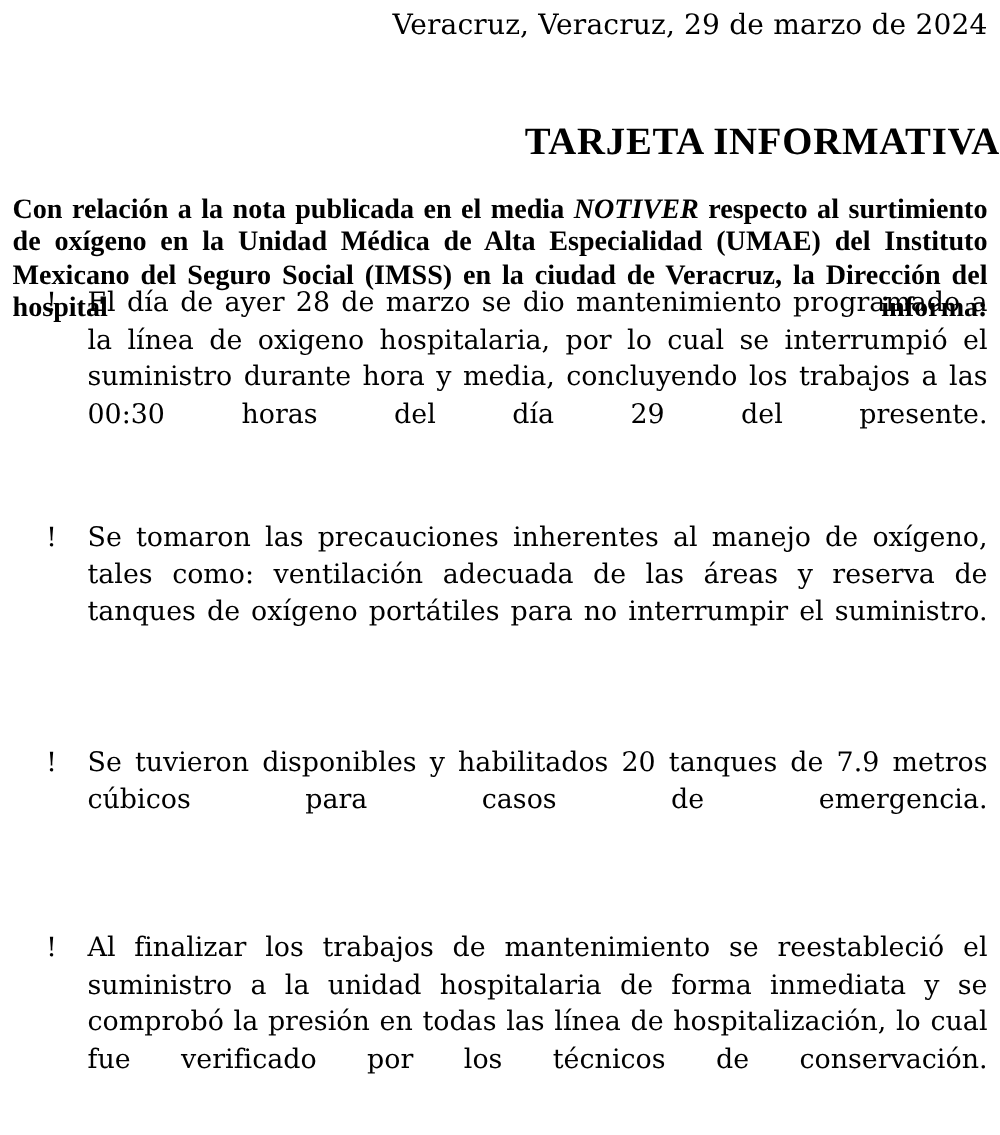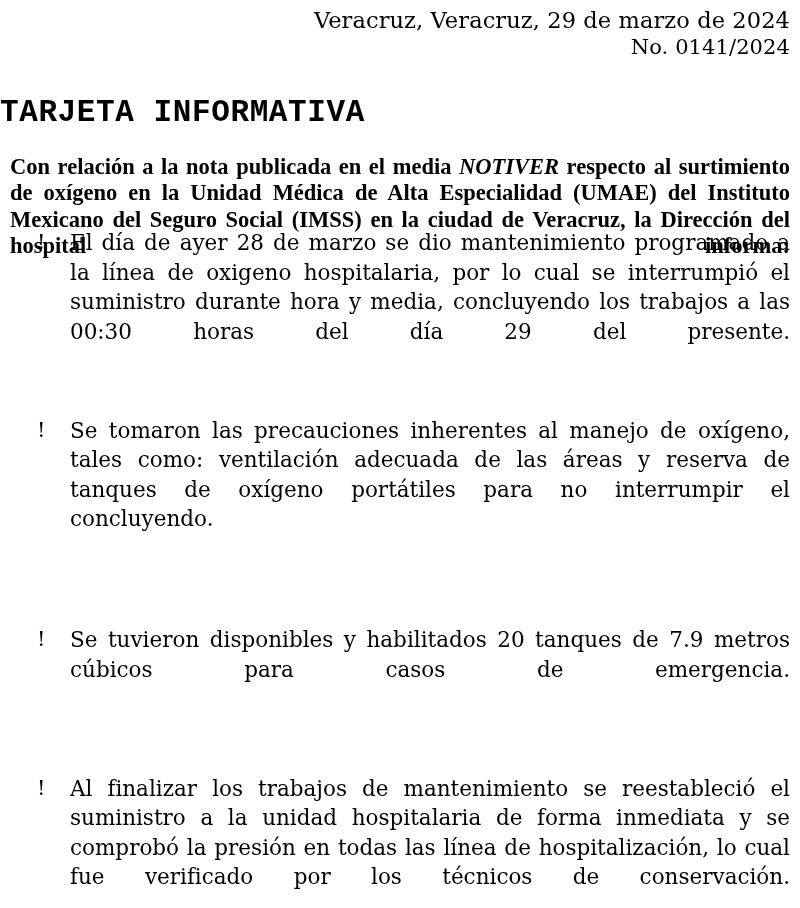--- a/index.html
+++ b/index.html
@@ -51,22 +51,22 @@
     letter-spacing: 0.1px;
     white-space: nowrap;
   }
 
   
   .doc-title {
     position: absolute;
     top: 74px;
     left: 0;
     right: 0;
-    text-align: left;
-    font-family: Liberation Mono, monospace;
+    text-align: right;
+    font-family: Liberation Serif, serif;
     font-weight: bold;
     font-size: 31px;
     line-height: 36px;
     letter-spacing: 0.6px;
   }
 
   
   .intro {
     position: absolute;
     top: 131px;
@@ -141,37 +141,36 @@
   .gap-3 { margin-top: 62px; }
   .gap-4 { margin-top: 60px; }
 </style>
 </head>
 <body style="background: rgb(255, 255, 255); color: rgb(0, 0, 0);">
 
 <div class="page">
 
   <div class="doc-header">
     <div class="header-date">Veracruz, Veracruz, 29 de marzo de 2024</div>
-    <div class="header-folio">No. 0141/2024</div>
   </div>
 
   <h1 class="doc-title">TARJETA INFORMATIVA</h1>
 
   <p class="intro"><span>Con relación a la nota publicada en el media </span><span class="medio">NOTIVER</span><span> respecto al surtimiento de oxígeno en la Unidad Médica de Alta Especialidad (UMAE) del Instituto Mexicano del Seguro Social (IMSS) en la ciudad de Veracruz, la Dirección del hospital informa:</span></p>
 
   <div class="bullet-list">
 
     <div class="bullet-item gap-1">
       <span class="bullet-marker">!</span>
       <span class="bullet-text">El día de ayer 28 de marzo se dio mantenimiento programado a la línea de oxigeno hospitalaria, por lo cual se interrumpió el suministro durante hora y media, concluyendo los trabajos a las 00:30 horas del día 29 del presente.</span>
     </div>
 
     <div class="bullet-item gap-2">
       <span class="bullet-marker">!</span>
-      <span class="bullet-text">Se tomaron las precauciones inherentes al manejo de oxígeno, tales como: ventilación adecuada de las áreas y reserva de tanques de oxígeno portátiles para no interrumpir el concluyendo.</span>
+      <span class="bullet-text">Se tomaron las precauciones inherentes al manejo de oxígeno, tales como: ventilación adecuada de las áreas y reserva de tanques de oxígeno portátiles para no interrumpir el suministro.</span>
     </div>
 
     <div class="bullet-item gap-3">
       <span class="bullet-marker">!</span>
       <span class="bullet-text">Se tuvieron disponibles y habilitados 20 tanques de 7.9 metros cúbicos para casos de emergencia.</span>
     </div>
 
     <div class="bullet-item gap-4">
       <span class="bullet-marker">!</span>
       <span class="bullet-text">Al finalizar los trabajos de mantenimiento se reestableció el suministro a la unidad hospitalaria de forma inmediata y se comprobó la presión en todas las línea de hospitalización, lo cual fue verificado por los técnicos de conservación.</span>

